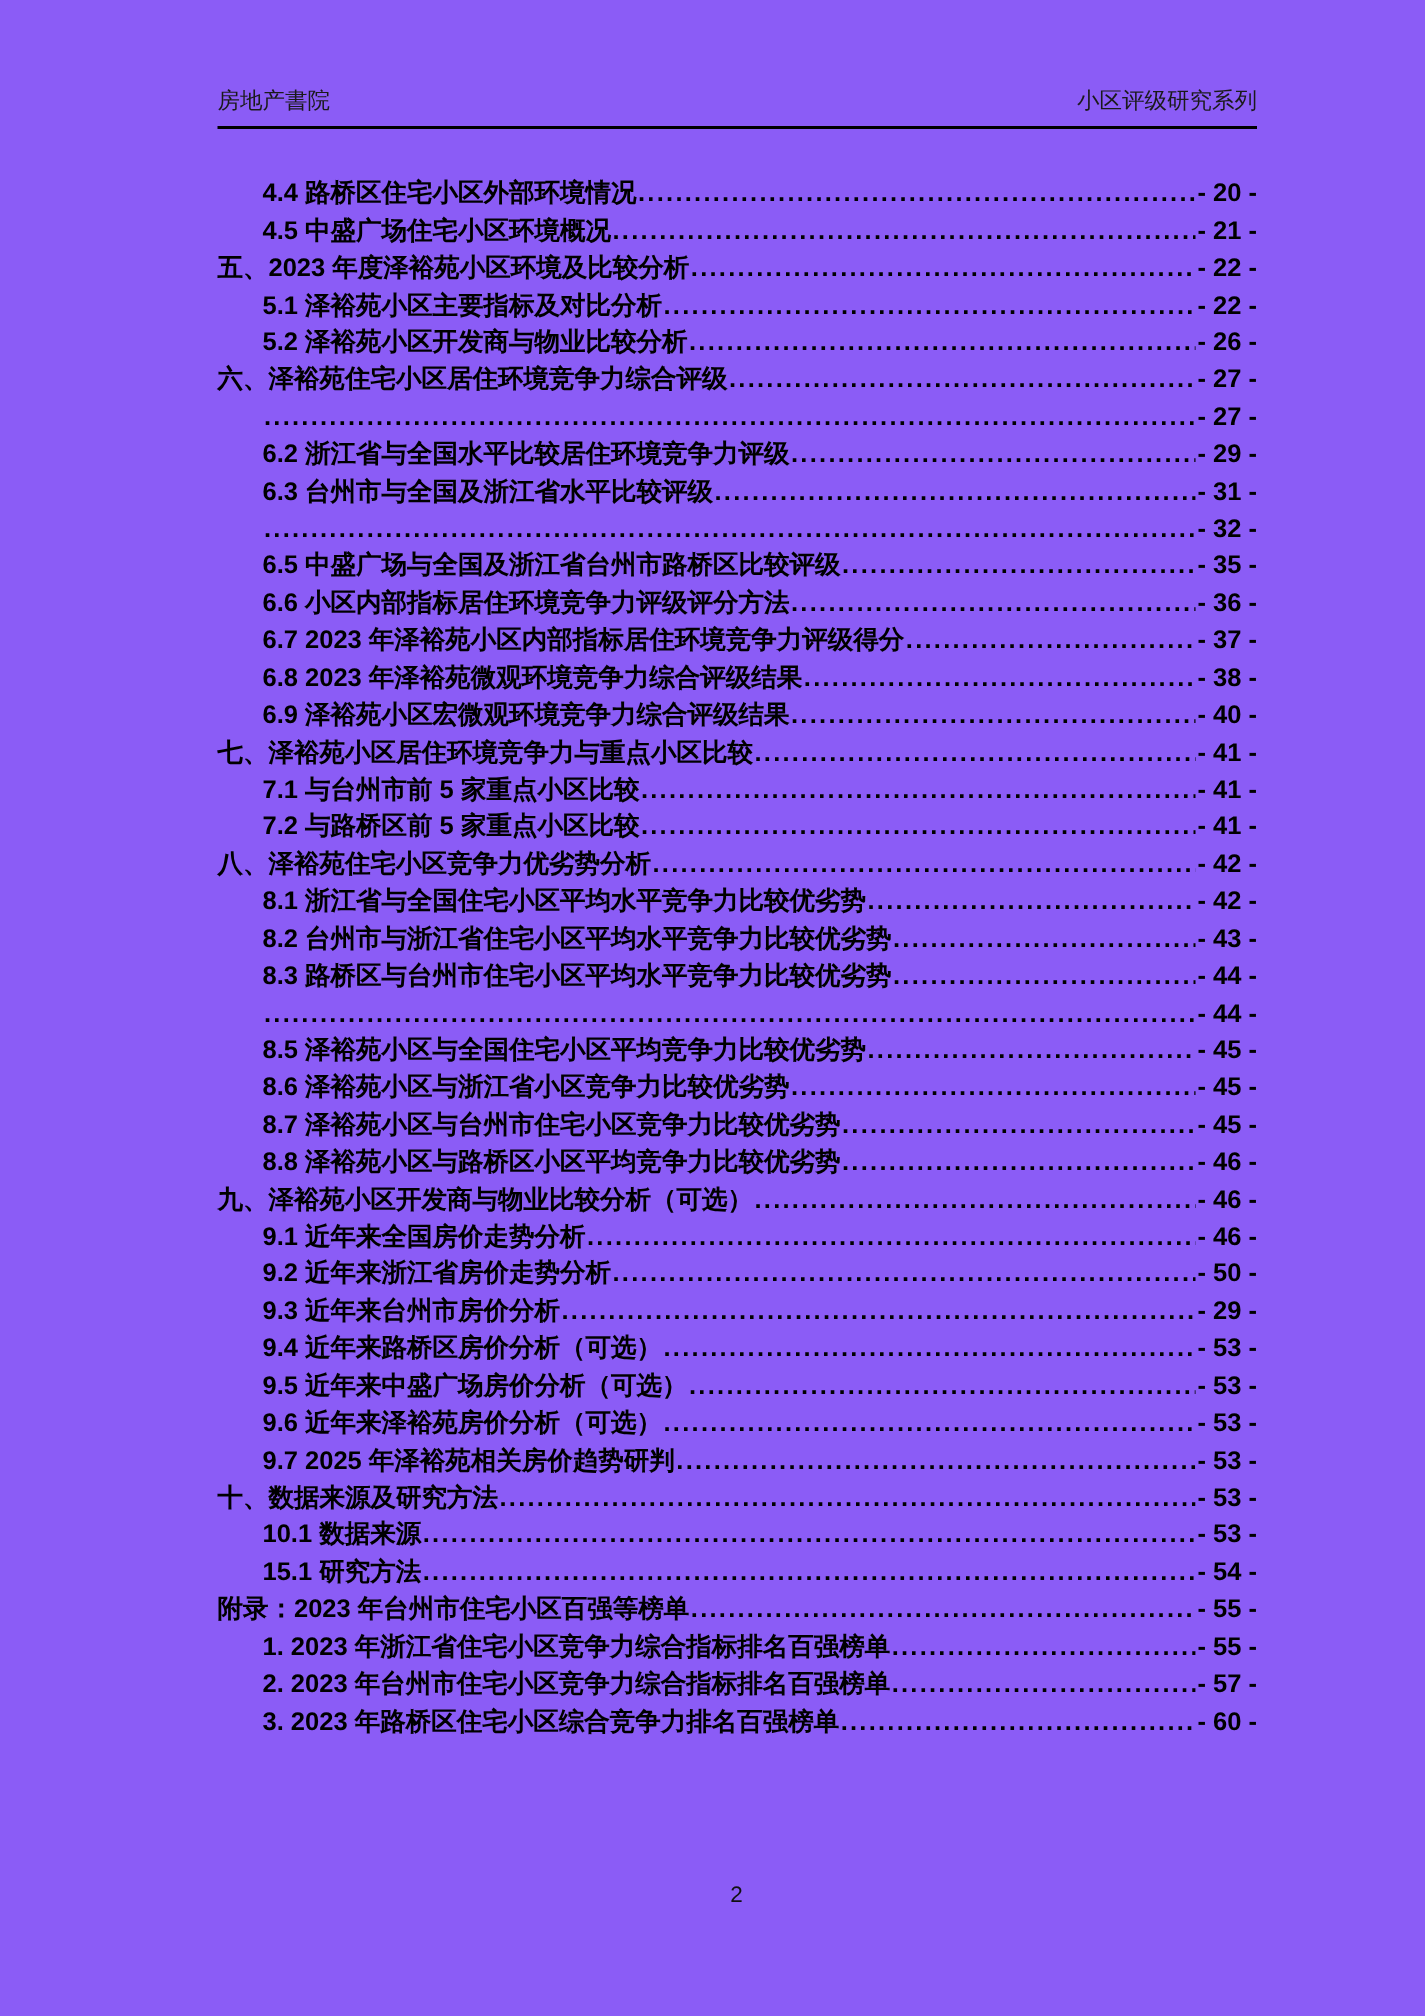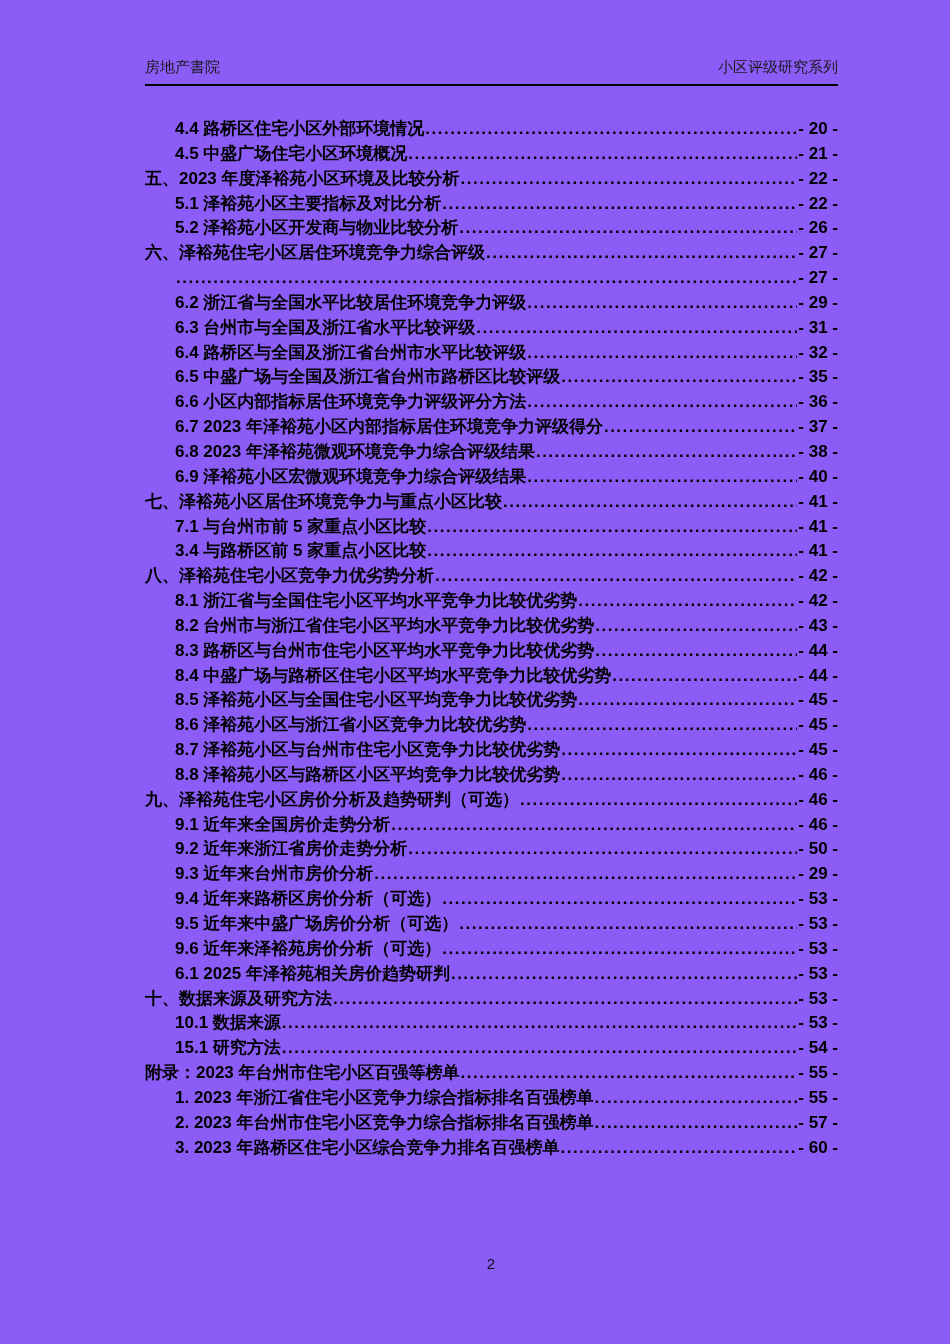--- a/index.html
+++ b/index.html
@@ -128,21 +128,20 @@
         <span class="toc-page">- 29 -</span>
       </div>
 
       <div class="toc-row level-1">
         <span class="toc-title">6.3 台州市与全国及浙江省水平比较评级</span>
         <span class="toc-dots"></span>
         <span class="toc-page">- 31 -</span>
       </div>
 
       <div class="toc-row level-1">
-        <span class="toc-title">6.4 路桥区与全国及浙江省台州市水平比较评级</span>
         <span class="toc-dots"></span>
         <span class="toc-page">- 32 -</span>
       </div>
 
       <div class="toc-row level-1">
         <span class="toc-title">6.5 中盛广场与全国及浙江省台州市路桥区比较评级</span>
         <span class="toc-dots"></span>
         <span class="toc-page">- 35 -</span>
       </div>
 
@@ -176,21 +175,21 @@
         <span class="toc-page">- 41 -</span>
       </div>
 
       <div class="toc-row level-1">
         <span class="toc-title">7.1 与台州市前 5 家重点小区比较</span>
         <span class="toc-dots"></span>
         <span class="toc-page">- 41 -</span>
       </div>
 
       <div class="toc-row level-1">
-        <span class="toc-title">3.4 与路桥区前 5 家重点小区比较</span>
+        <span class="toc-title">7.2 与路桥区前 5 家重点小区比较</span>
         <span class="toc-dots"></span>
         <span class="toc-page">- 41 -</span>
       </div>
 
       <div class="toc-row level-0">
         <span class="toc-title">八、泽裕苑住宅小区竞争力优劣势分析</span>
         <span class="toc-dots"></span>
         <span class="toc-page">- 42 -</span>
       </div>
 
@@ -206,21 +205,20 @@
         <span class="toc-page">- 43 -</span>
       </div>
 
       <div class="toc-row level-1">
         <span class="toc-title">8.3 路桥区与台州市住宅小区平均水平竞争力比较优劣势</span>
         <span class="toc-dots"></span>
         <span class="toc-page">- 44 -</span>
       </div>
 
       <div class="toc-row level-1">
-        <span class="toc-title">8.4 中盛广场与路桥区住宅小区平均水平竞争力比较优劣势</span>
         <span class="toc-dots"></span>
         <span class="toc-page">- 44 -</span>
       </div>
 
       <div class="toc-row level-1">
         <span class="toc-title">8.5 泽裕苑小区与全国住宅小区平均竞争力比较优劣势</span>
         <span class="toc-dots"></span>
         <span class="toc-page">- 45 -</span>
       </div>
 
@@ -236,21 +234,21 @@
         <span class="toc-page">- 45 -</span>
       </div>
 
       <div class="toc-row level-1">
         <span class="toc-title">8.8 泽裕苑小区与路桥区小区平均竞争力比较优劣势</span>
         <span class="toc-dots"></span>
         <span class="toc-page">- 46 -</span>
       </div>
 
       <div class="toc-row level-0">
-        <span class="toc-title">九、泽裕苑住宅小区房价分析及趋势研判（可选）</span>
+        <span class="toc-title">九、泽裕苑小区开发商与物业比较分析（可选）</span>
         <span class="toc-dots"></span>
         <span class="toc-page">- 46 -</span>
       </div>
 
       <div class="toc-row level-1">
         <span class="toc-title">9.1 近年来全国房价走势分析</span>
         <span class="toc-dots"></span>
         <span class="toc-page">- 46 -</span>
       </div>
 
@@ -278,21 +276,21 @@
         <span class="toc-page">- 53 -</span>
       </div>
 
       <div class="toc-row level-1">
         <span class="toc-title">9.6 近年来泽裕苑房价分析（可选）</span>
         <span class="toc-dots"></span>
         <span class="toc-page">- 53 -</span>
       </div>
 
       <div class="toc-row level-1">
-        <span class="toc-title">6.1 2025 年泽裕苑相关房价趋势研判</span>
+        <span class="toc-title">9.7 2025 年泽裕苑相关房价趋势研判</span>
         <span class="toc-dots"></span>
         <span class="toc-page">- 53 -</span>
       </div>
 
       <div class="toc-row level-0">
         <span class="toc-title">十、数据来源及研究方法</span>
         <span class="toc-dots"></span>
         <span class="toc-page">- 53 -</span>
       </div>
 

